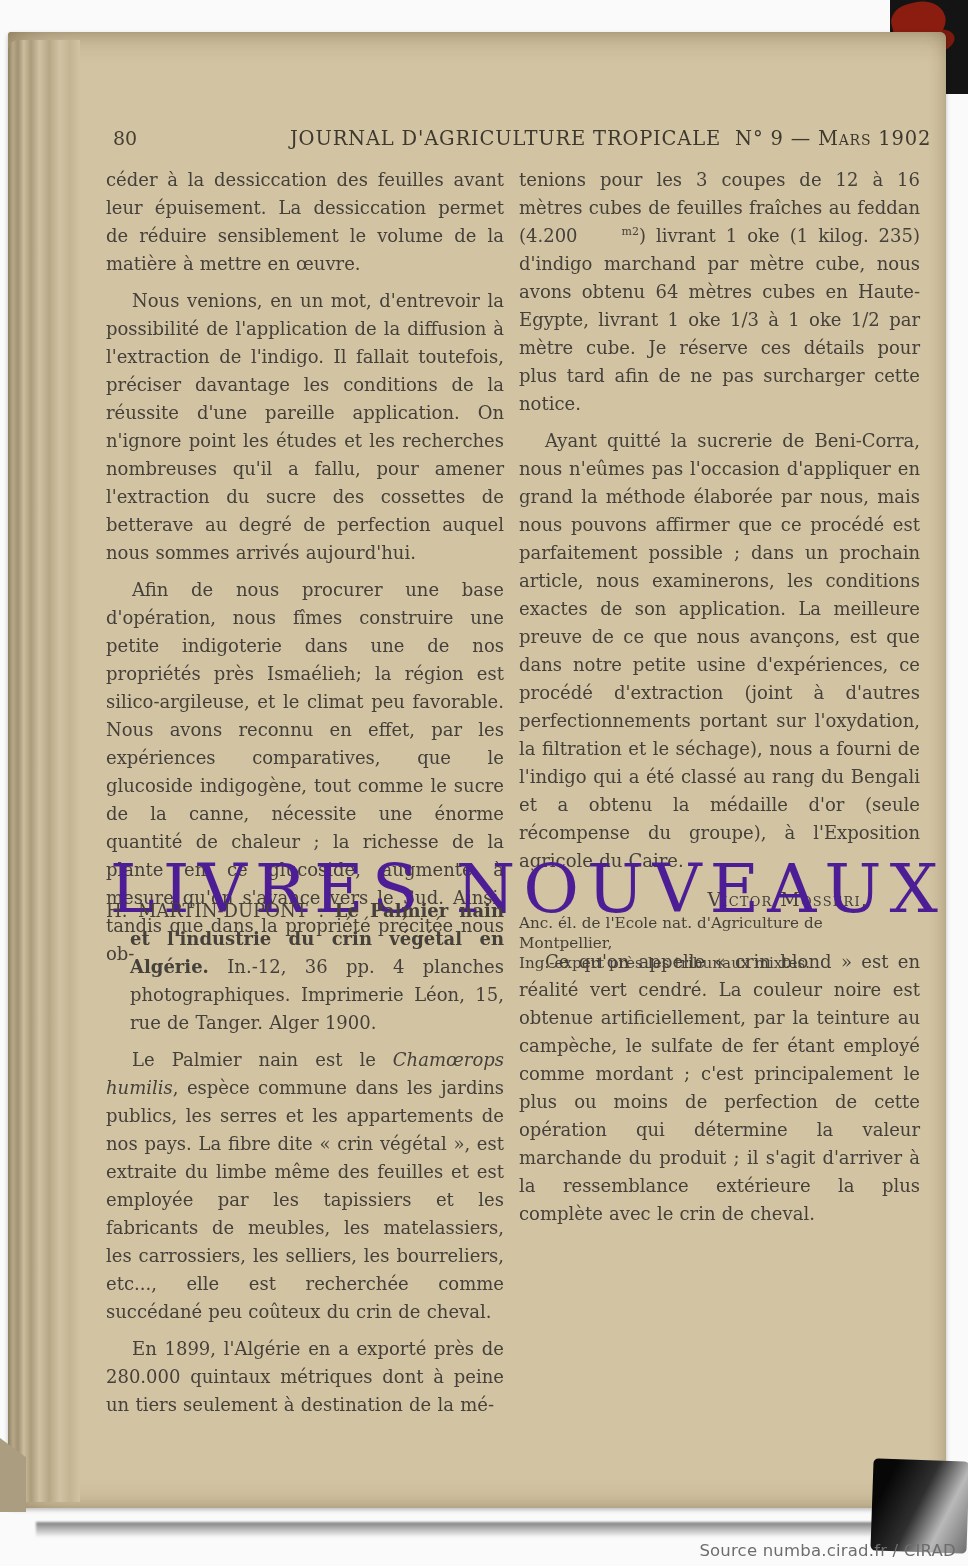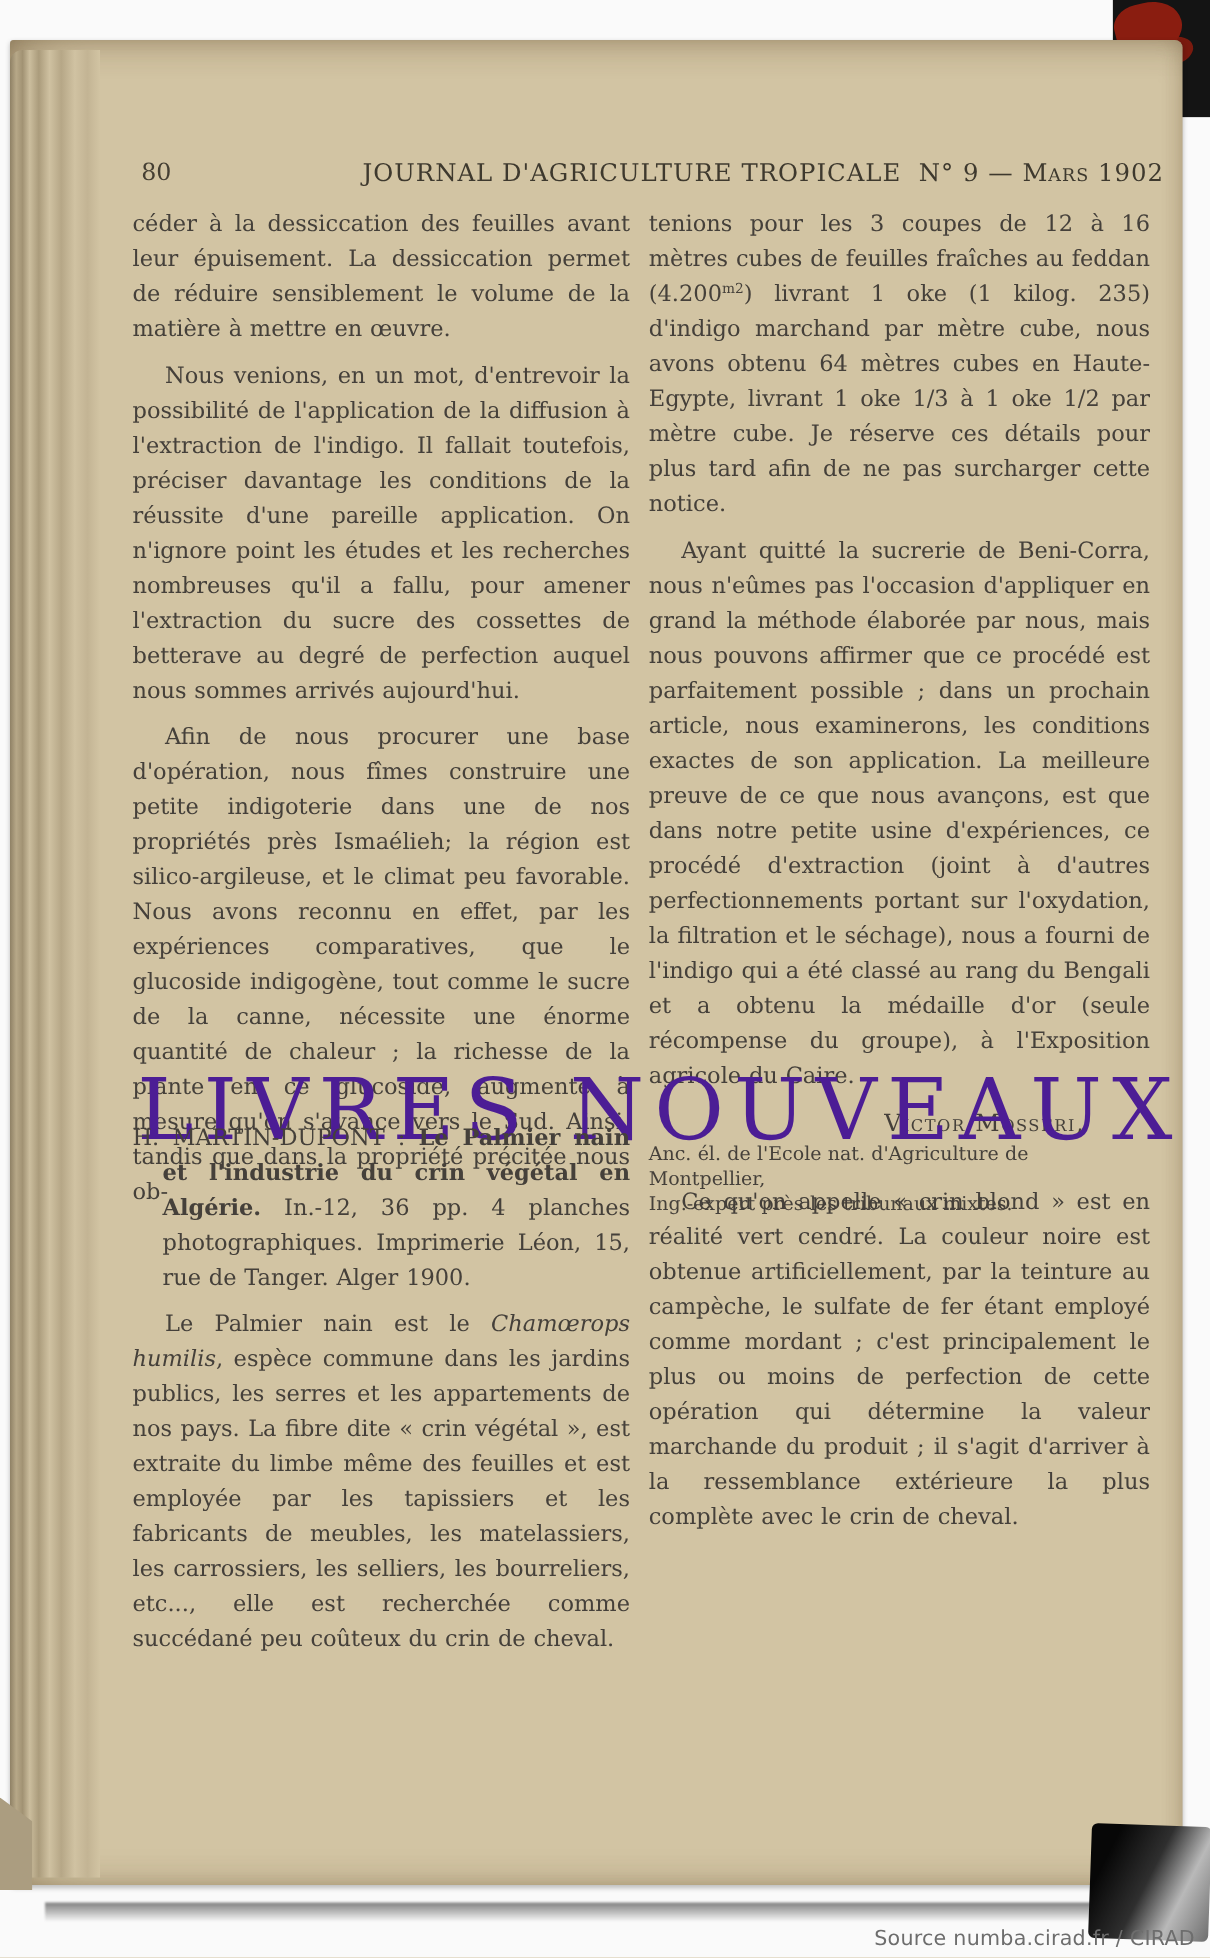--- a/index.html
+++ b/index.html
@@ -68,21 +68,21 @@
   .journal-title .issue{font-variant:small-caps;margin-left:14px;}
   .col{
     position:absolute;width:398px;font-size:18px;line-height:28px;
     text-align:justify;color:#45403a;word-spacing:.5px;
   }
   .col p.para{margin:0 0 9px;}
   .col p.indent{text-indent:26px;}
   .col p.hang{padding-left:24px;text-indent:-24px;}
   .col .bold{font-weight:bold;}
   .col .italic{font-style:italic;}
-  .col sup{font-size:11px;line-height:0;vertical-align:super;}
+  .col sup{font-size:11px;line-height:0;vertical-align:super;margin-left:44px;}
   #col-article-left{left:106px;top:166px;}
   #col-article-right{left:519px;top:166px;width:401px;}
   #col-review-left{left:106px;top:897px;}
   #col-review-right{left:519px;top:948px;width:401px;}
   .signature{margin-top:10px;}
   .signature-name{
     text-align:right;padding-right:52px;font-variant:small-caps;
     font-size:19px;letter-spacing:1.2px;color:#45403a;
   }
   .signature-aff{
@@ -132,20 +132,21 @@
       <div class="signature-aff">Ing.-expert près les tribunaux mixtes.</div>
     </div>
   </div>
 
   <div class="section-heading">LIVRES NOUVEAUX</div>
 
   <div class="col" id="col-review-left">
     <div>
         <p class="para hang"><span>H. MARTIN-DUPONT : </span><span class="bold">Le Palmier nain et l'industrie du crin végétal en Algérie.</span><span> In.-12, 36 pp. 4 planches photographiques. Imprimerie Léon, 15, rue de Tanger. Alger 1900.</span></p>
         <p class="para indent"><span>Le Palmier nain est le </span><span class="italic">Chamœrops humilis</span><span>, espèce commune dans les jardins publics, les serres et les appartements de nos pays. La fibre dite « crin végétal », est extraite du limbe même des feuilles et est employée par les tapissiers et les fabricants de meubles, les matelassiers, les carrossiers, les selliers, les bourreliers, etc..., elle est recherchée comme succédané peu coûteux du crin de cheval.</span></p>
+        <p class="para indent"><span>En 1899, l'Algérie en a exporté près de 280.000 quintaux métriques dont à peine un tiers seulement à destination de la mé-</span></p>
       </div>
   </div>
 
   <div class="col" id="col-review-right">
     <div>
         <p class="para indent"><span>Ce qu'on appelle « crin blond » est en réalité vert cendré. La couleur noire est obtenue artificiellement, par la teinture au campèche, le sulfate de fer étant employé comme mordant ; c'est principalement le plus ou moins de perfection de cette opération qui détermine la valeur marchande du produit ; il s'agit d'arriver à la ressemblance extérieure la plus complète avec le crin de cheval.</span></p>
       </div>
   </div>
 
   <div class="bottom-shadow"></div>

